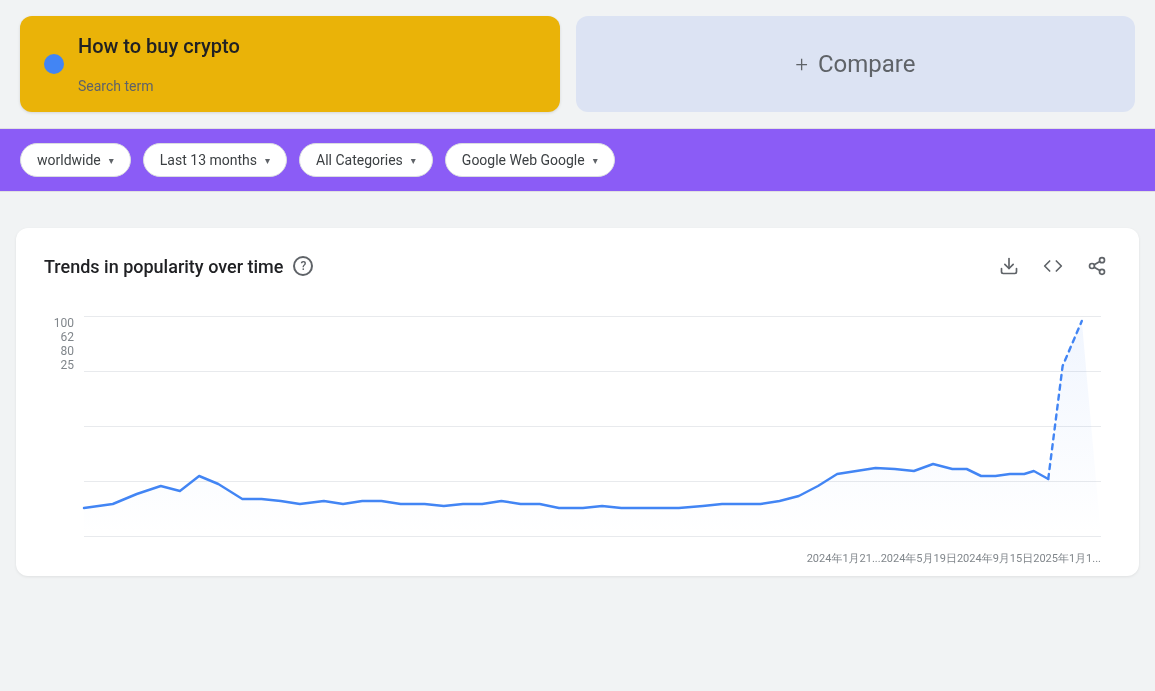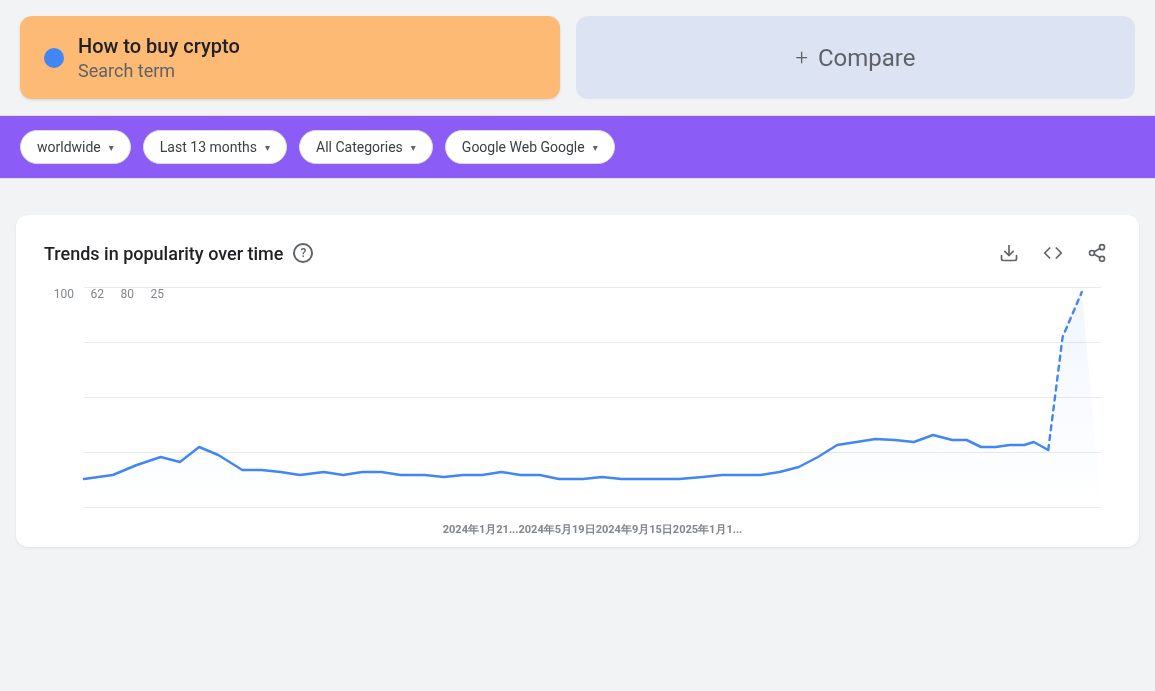--- a/index.html
+++ b/index.html
@@ -13,21 +13,21 @@
 
     .top-section {
       background: #f1f3f4;
       padding: 16px 20px;
       display: flex;
       gap: 16px;
       align-items: stretch;
     }
 
     .search-term-card {
-      background: #fdba74;
+      background: #eab308;
       border-radius: 12px;
       padding: 18px 24px;
       display: flex;
       align-items: center;
       gap: 14px;
       flex: 0 0 540px;
       box-shadow: 0 1px 3px rgba(0,0,0,0.12);
     }
 
     .search-dot {
@@ -43,23 +43,23 @@
       flex-direction: column;
     }
 
     .search-term-title {
       font-size: 20px;
       font-weight: 500;
       color: #202124;
     }
 
     .search-term-sub {
-      font-size: 18px;
-      color: #5f6368;
-      margin-top: 2px;
+      font-size: 14px;
+      color: #5f6368;
+      margin-top: 20px;
     }
 
     .compare-card {
       background: #dce3f3;
       border-radius: 12px;
       padding: 18px 28px;
       display: flex;
       align-items: center;
       justify-content: center;
       flex: 1;
@@ -118,21 +118,21 @@
       margin: 20px 16px;
       border-radius: 12px;
       padding: 24px 28px 10px 28px;
       box-shadow: 0 1px 3px rgba(0,0,0,0.08);
     }
 
     .chart-header {
       display: flex;
       justify-content: space-between;
       align-items: center;
-      margin-bottom: 20px;
+      margin-bottom: 36px;
     }
 
     .chart-title-row {
       display: flex;
       align-items: center;
       gap: 10px;
     }
 
     .chart-title {
       font-size: 18px;
@@ -176,21 +176,21 @@
       height: 250px;
       width: 100%;
     }
 
     .chart-y-labels {
       position: absolute;
       left: 0;
       top: 0;
       height: 100%;
       display: flex;
-      flex-direction: row;
+      flex-direction: column;
       padding-bottom: 30px;
     }
 
     .chart-y-label {
       font-size: 12px;
       color: #80868b;
       width: 30px;
       text-align: right;
     }
 
@@ -208,24 +208,23 @@
       right: 0;
       border-top: 1px solid #e8eaed;
     }
 
     .x-labels {
       position: absolute;
       bottom: 0;
       left: 40px;
       right: 10px;
       display: flex;
-      justify-content: center;
+      justify-content: flex-end;
       height: 28px;
       align-items: flex-end;
-      font-weight: bold;
     }
 
     .x-label {
       font-size: 11px;
       color: #80868b;
     }
 
     svg.trend-line {
       position: absolute;
       top: 0;

